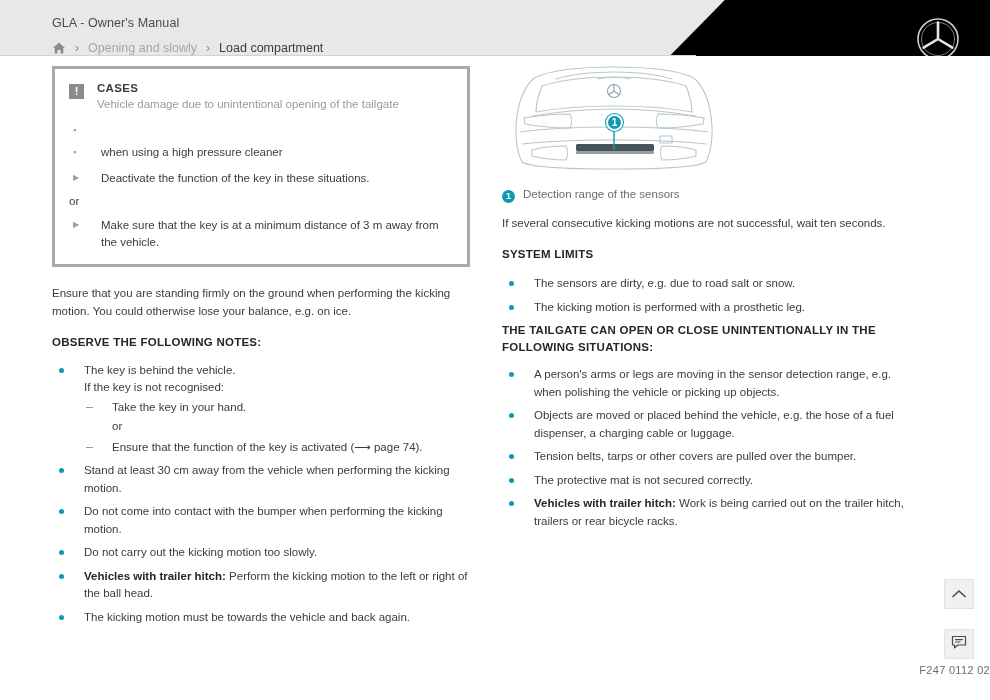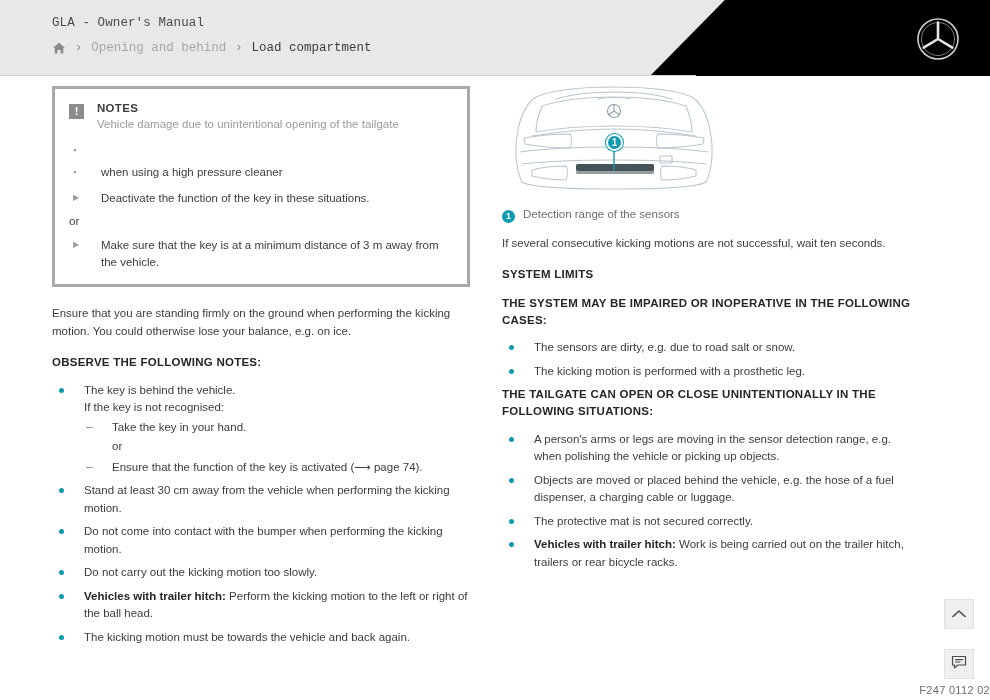--- a/index.html
+++ b/index.html
@@ -7,24 +7,23 @@
     margin: 0; padding: 0;
     width: 990px; height: 700px;
     background: #ffffff;
     font-family: "Liberation Sans", sans-serif;
     overflow: hidden;
   }
 
   
   .header {
     position: relative;
-    width: 990px; height: 76px;
+    width: 990px; height: 56px;
     background: #e8e8e8;
     overflow: hidden;
-    font-family: Liberation Mono, monospace;
   }
   .header-black {
     position: absolute;
     top: 0; right: 0;
     width: 340px; height: 76px;
     background: #000000;
     clip-path: polygon(22% 0, 100% 0, 100% 100%, 0% 100%);
   }
   .logo-wrap {
     position: absolute;
@@ -271,38 +270,38 @@
 
   <div class="header-titles">
     <div class="doc-title">GLA - Owner's Manual</div>
     <div class="breadcrumb">
       <span class="bc-home">
         <svg width="14" height="14" viewBox="0 0 14 14" aria-hidden="true">
           <path d="M7 1.6 L13 7 L11.3 7 L11.3 12.6 L8.6 12.6 L8.6 8.9 L5.4 8.9 L5.4 12.6 L2.7 12.6 L2.7 7 L1 7 Z" fill="#8c8c8c"></path>
         </svg>
       </span>
       <span class="bc-sep">›</span>
-      <span class="bc-link">Opening and behind</span>
+      <span class="bc-link">Opening and slowly</span>
       <span class="bc-sep">›</span>
       <span class="bc-current">Load compartment</span>
     </div>
   </div>
 
   <div class="header-rule"></div>
 </div>
 
 <div class="page">
 
   <div class="col-left">
 
     <div class="note-box">
       <div class="note-head">
         <div class="note-icon">!</div>
         <div style="flex:1 1 auto;">
-          <div class="note-title">NOTES</div>
+          <div class="note-title">CASES</div>
           <div class="note-sub">Vehicle damage due to unintentional opening of the tailgate</div>
         </div>
       </div>
 
       <div class="note-list">
         <div class="note-li">
           <span class="mk">▪</span>
         </div>
         <div class="note-li">
           <span class="mk">▪</span>
@@ -393,32 +392,32 @@
     </div>
 
     <div class="fig-caption">
       <span class="callout-badge">1</span>
       <span>Detection range of the sensors</span>
     </div>
 
     <div class="para">If several consecutive kicking motions are not successful, wait ten seconds.</div>
 
     <div class="h-sec tight">SYSTEM LIMITS</div>
-    <div class="h-sec">THE SYSTEM MAY BE IMPAIRED OR INOPERATIVE IN THE FOLLOWING CASES:</div>
 
     <ul class="bl">
       <li>The sensors are dirty, e.g. due to road salt or snow.</li>
       <li>The kicking motion is performed with a prosthetic leg.</li>
     </ul>
 
     <div class="h-sec gap-top">THE TAILGATE CAN OPEN OR CLOSE UNINTENTIONALLY IN THE FOLLOWING SITUATIONS:</div>
 
     <ul class="bl">
       <li>A person's arms or legs are moving in the sensor detection range, e.g. when polishing the vehicle or picking up objects.</li>
       <li>Objects are moved or placed behind the vehicle, e.g. the hose of a fuel dispenser, a charging cable or luggage.</li>
+      <li>Tension belts, tarps or other covers are pulled over the bumper.</li>
       <li>The protective mat is not secured correctly.</li>
       <li><span class="bold-lead">Vehicles with trailer hitch:</span><span> Work is being carried out on the trailer hitch, trailers or rear bicycle racks.</span></li>
     </ul>
   </div>
 
   <div class="fab fab-top">
     <span>
       <svg width="14" height="10" viewBox="0 0 14 10" aria-hidden="true">
         <path d="M1 7.5 L7 2 L13 7.5" fill="none" stroke="#4a4a4a" stroke-width="1.6" stroke-linecap="round" stroke-linejoin="round"></path>
       </svg>

